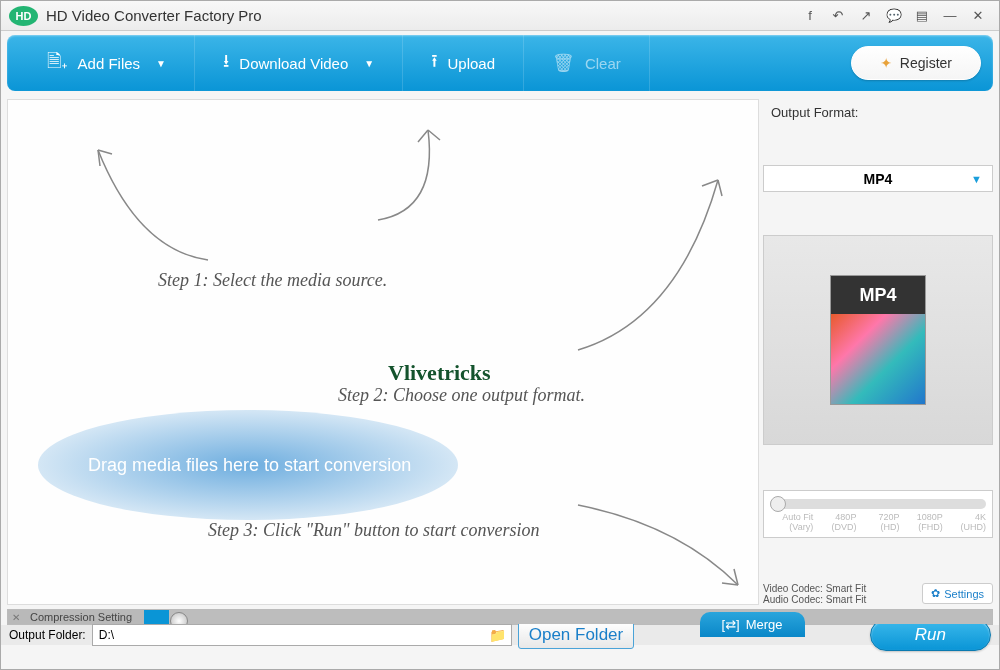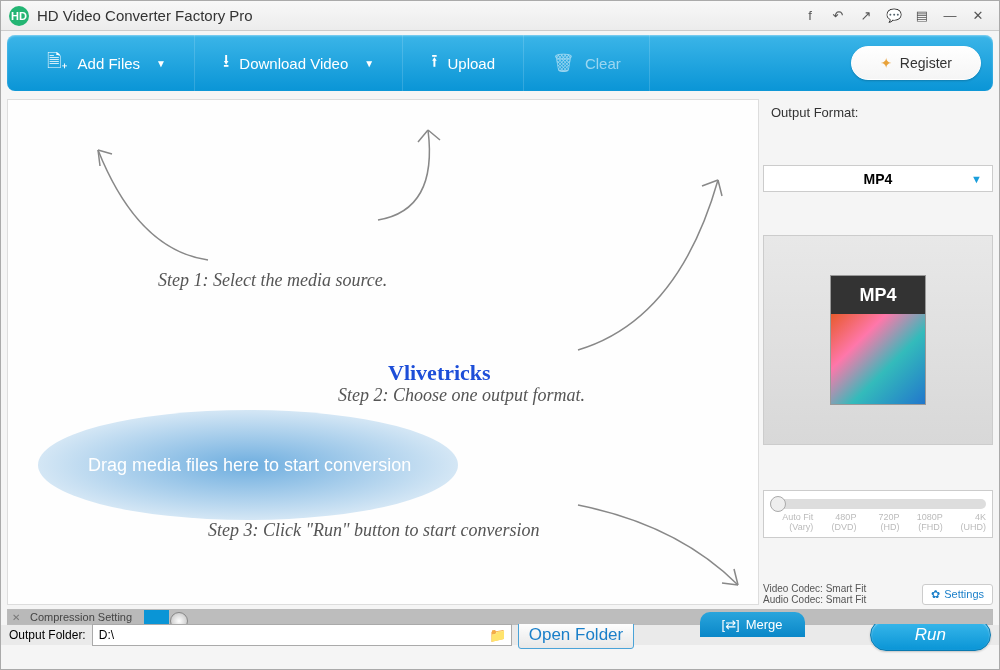--- a/index.html
+++ b/index.html
@@ -1,20 +1,20 @@
 <!DOCTYPE html>
 <html><head>
 <meta charset="utf-8">
 <style>
 * { margin: 0; padding: 0; box-sizing: border-box; font-family: "Segoe UI", Tahoma, sans-serif; }
 body { width: 1000px; height: 670px; background: #f5f5f5; overflow: hidden; border: 1px solid #aaa; }
 
 
 .titlebar { height: 30px; background: linear-gradient(#f8f8f8,#ececec); display: flex; align-items: center; padding: 0 8px; border-bottom: 1px solid #ccc; }
-.titlebar .logo { width: 20px; height: 20px; background: #23b573; border-radius: 50%; margin-right: 8px; display:flex; align-items:center; justify-content:center; color:#fff; font-size:11px; font-weight:bold; }
+.titlebar .logo { width: 29px; height: 20px; background: #23b573; border-radius: 50%; margin-right: 8px; display:flex; align-items:center; justify-content:center; color:#fff; font-size:11px; font-weight:bold; }
 .titlebar .title { font-size: 15px; color: #333; flex: 1; }
 .titlebar .sysicons { display: flex; gap: 2px; }
 .titlebar .sysicon { width: 26px; height: 20px; display: flex; align-items: center; justify-content: center; font-size: 13px; color: #555; cursor: pointer; }
 
 
 .maintoolbar { height: 56px; background: linear-gradient(#3bb5e8,#0a95d6); display: flex; align-items: center; padding: 0 12px; gap: 0; border-radius: 8px; margin: 4px 6px; box-shadow: inset 0 1px 2px rgba(255,255,255,0.4); }
 .tbtn { height: 56px; padding: 0 28px; display: flex; align-items: center; gap: 10px; color: #fff; font-size: 15px; cursor: pointer; border-right: 1px solid rgba(255,255,255,0.15); }
 .tbtn.disabled { color: rgba(255,255,255,0.55); }
 .tbtn .ticon { font-size: 18px; }
 .tbtn .caret { font-size: 10px; margin-left: 6px; }
@@ -23,37 +23,37 @@
 
 
 .content { display: flex; height: calc(100% - 30px - 64px - 24px - 36px); }
 .canvas { flex: 1; background: #fefefe; position: relative; margin: 4px 0 4px 6px; border: 1px solid #ddd; overflow: hidden; }
 .sidebar { width: 230px; margin: 4px 6px 4px 4px; display: flex; flex-direction: column; gap: 39px; }
 
 
 .canvas .blur { position: absolute; left: 30px; top: 310px; width: 420px; height: 110px; background: radial-gradient(ellipse, rgba(50,140,210,0.7), rgba(50,140,210,0)); border-radius: 50%; }
 .canvas .dragtxt { position: absolute; left: 80px; top: 355px; color: #fff; font-size: 18px; }
 .canvas .step { position: absolute; color: #555; font-size: 18px; font-style: italic; font-family: "Segoe Script", cursive; }
-.canvas .wm { position: absolute; left: 380px; top: 260px; color: #1d4ed8; font-weight: bold; font-size: 22px; font-family: Georgia, serif; }
+.canvas .wm { position: absolute; left: 380px; top: 260px; color: #14532d; font-weight: bold; font-size: 22px; font-family: Georgia, serif; }
 .canvas svg.arrow { position: absolute; stroke: #888; fill: none; stroke-width: 1.5; }
 
 
 .sidebar .sec-title { font-size: 13px; color: #333; padding: 6px 8px; }
 .format-sel { background: #fff; height: 32px; border: 1px solid #ccc; display: flex; align-items: center; justify-content: center; position: relative; cursor: pointer; font-weight: bold; font-size: 14px; }
 .format-sel .drop { position: absolute; right: 10px; color: #1a9edb; font-size: 11px; }
 .preview-box { flex: 1; background: linear-gradient(#e8e8e8,#d8d8d8); border: 1px solid #ccc; margin-top: 4px; display: flex; align-items: center; justify-content: center; min-height: 210px; }
 .preview-thumb { width: 96px; height: 130px; background: #fff; border: 1px solid #999; display: flex; flex-direction: column; }
 .preview-thumb .bar { height: 38px; background: #333; color: #fff; display: flex; align-items: center; justify-content: center; font-size: 18px; font-weight: bold; }
 .preview-thumb .imgs { flex: 1; background: linear-gradient(135deg,#e85a2c 0%,#f7a 30%,#3bb 60%,#27c 100%); }
 .res-slider { background: #fff; border: 1px solid #ccc; margin-top: 6px; padding: 8px 6px 4px; }
 .res-track { height: 10px; background: #ddd; border-radius: 5px; position: relative; margin-bottom: 4px; }
 .res-thumb { position: absolute; left: 0; top: -3px; width: 16px; height: 16px; background: #eee; border: 1px solid #aaa; border-radius: 50%; }
 .res-labels { display: flex; justify-content: space-between; font-size: 9px; color: #bbb; }
 .res-labels div { text-align: right; width: 20%; line-height: 1.1; }
-.codec-row { display: flex; align-items: center; margin-top: 6px; gap: 6px; }
+.codec-row { display: flex; align-items: flex-start; margin-top: 6px; gap: 6px; }
 .codec-info { font-size: 10px; color: #555; flex: 1; }
 .settings-btn { background: #fff; border: 1px solid #ccc; border-radius: 3px; padding: 3px 8px; font-size: 11px; color: #1a7fc9; cursor: pointer; display: flex; align-items: center; gap: 4px; }
 
 
 .compbar { height: 16px; background: linear-gradient(#ddd,#ccc); margin: 0 6px 0 6px; display: flex; align-items: center; font-size: 11px; color: #444; border: 1px solid #bbb; }
 .compbar .lab { background: #b9b9b9; height: 100%; display: flex; align-items: center; padding: 0 12px 0 22px; position: relative; }
 .compbar .lab::before { content: "✕"; position: absolute; left: 4px; font-size: 10px; color: #777; }
 .compbar .track { flex: 1; height: 100%; position: relative; background: linear-gradient(to right, #0a95d6 0%, #0a95d6 3%, #bdbdbd 3%); }
 .compbar .handle { position: absolute; left: 3%; top: 2px; width: 18px; height: 18px; background: radial-gradient(#fff,#bbb); border: 1px solid #888; border-radius: 50%; }
 

